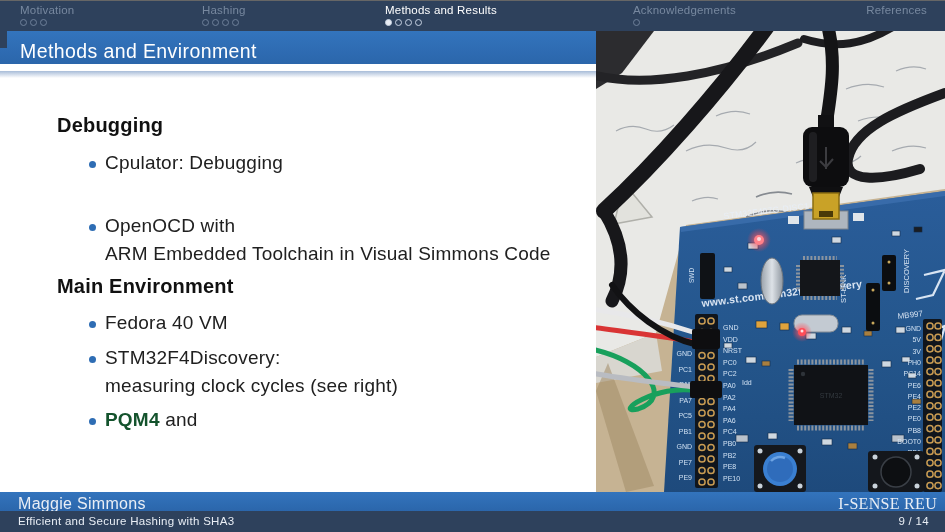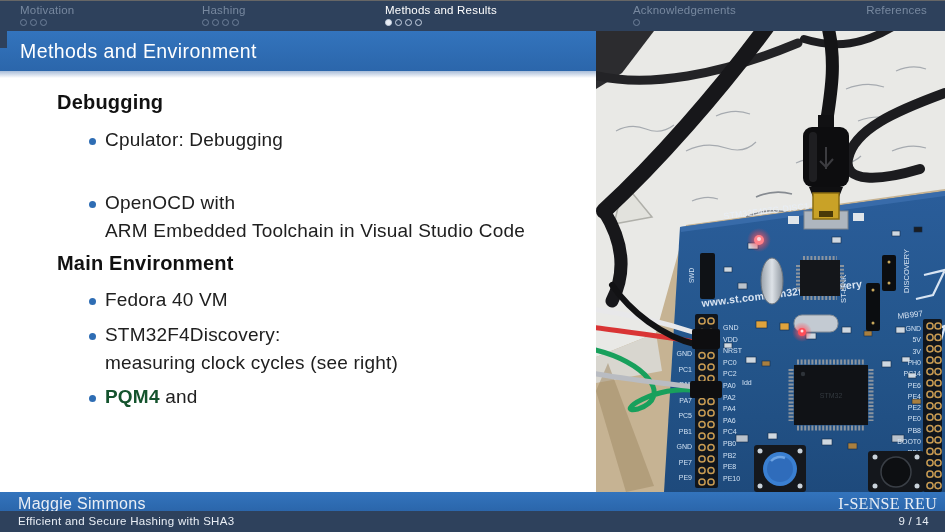--- a/index.html
+++ b/index.html
@@ -11,28 +11,28 @@
   
   .topbar{position:absolute;left:0;top:0;width:945px;height:30px;background:#2e415c;}
   .nav-sec{position:absolute;top:2px;}
   .nav-label{display:block;font-size:11.5px;line-height:14px;color:#77889f;letter-spacing:.2px;}
   .nav-sec.active .nav-label{color:#ffffff;}
   .dots{display:flex;gap:3px;margin-top:2px;}
   .dot{width:7px;height:7px;border-radius:50%;border:1px solid #6e8099;box-sizing:border-box;}
   .nav-sec.active .dot{border-color:#c7d2e2;}
   .dot.filled{background:#e9edf4;border-color:#e9edf4;}
   
-  .titlebar{position:absolute;left:0;top:30px;width:596px;height:40px;
+  .titlebar{position:absolute;left:0;top:30px;width:596px;height:33px;
     background:linear-gradient(#3374bd,#2b66ab);}
   .titlebar-notch{position:absolute;left:0;top:30px;width:7px;height:17px;background:#2e415c;}
   .title-text{position:absolute;left:20px;top:0;line-height:40px;font-size:19.5px;color:#ffffff;letter-spacing:.4px;}
   .title-fade{position:absolute;left:0;top:70px;width:596px;height:7px;
     background:linear-gradient(#a8bcd8,rgba(255,255,255,0));}
   
-  .content{position:absolute;left:0;top:62px;width:596px;height:334px;color:#1c1c1c;text-align:center;}
+  .content{position:absolute;left:0;top:85px;width:596px;height:334px;color:#1c1c1c;text-align:center;}
   .blockhead{position:absolute;left:57px;font-size:20px;font-weight:bold;color:#111;letter-spacing:.2px;}
   .bline{position:absolute;font-size:19px;letter-spacing:.2px;white-space:nowrap;color:#202020;}
   .bullet{position:absolute;left:89px;width:7px;height:7px;border-radius:50%;background:#2e6db4;}
   .bline b{font-weight:bold;color:#14532d;}
   
   .photo{position:absolute;left:596px;top:30px;width:349px;height:461px;overflow:hidden;background:#c6b393;}
   
   .foot1{position:absolute;left:0;top:491px;width:945px;height:19px;background:linear-gradient(#3374bd,#2b66ab);}
   .foot2{position:absolute;left:0;top:510px;width:945px;height:22px;background:#2e415c;}
   .ftext{position:absolute;color:#e9eef5;font-size:16px;letter-spacing:.3px;}
@@ -92,21 +92,21 @@
   <div class="title-fade"></div>
 
   <div class="content">
     <div class="blockhead" style="top:28px">Debugging</div>
 
     <span class="bullet" style="top:75px"></span>
     <div class="bline" style="left:105px;top:66px">Cpulator: Debugging</div>
 
     <span class="bullet" style="top:138px"></span>
     <div class="bline" style="left:105px;top:129px">OpenOCD with</div>
-    <div class="bline" style="left:105px;top:157px">ARM Embedded Toolchain in Visual Studio Code</div>
+    <div class="bline" style="left:105px;top:157px">ARM Embedded Toolchain in Visual Simmons Code</div>
 
     <div class="blockhead" style="top:189px">Main Environment</div>
 
     <span class="bullet" style="top:235px"></span>
     <div class="bline" style="left:105px;top:226px">Fedora 40 VM</div>
 
     <span class="bullet" style="top:270px"></span>
     <div class="bline" style="left:105px;top:261px">STM32F4Discovery:</div>
     <div class="bline" style="left:105px;top:289px">measuring clock cycles (see right)</div>
 

